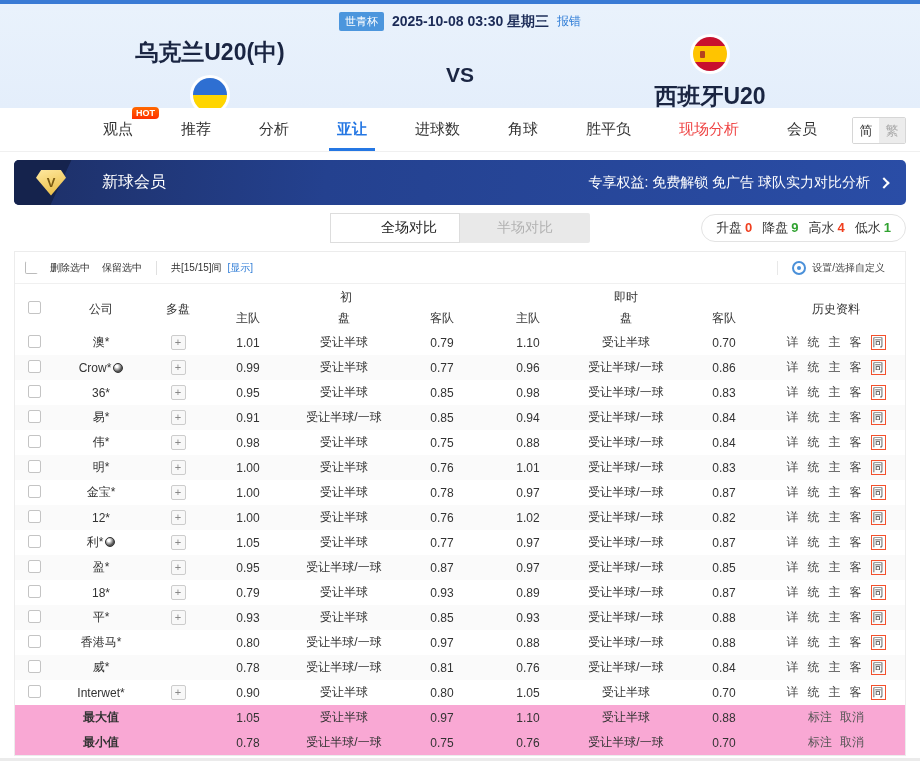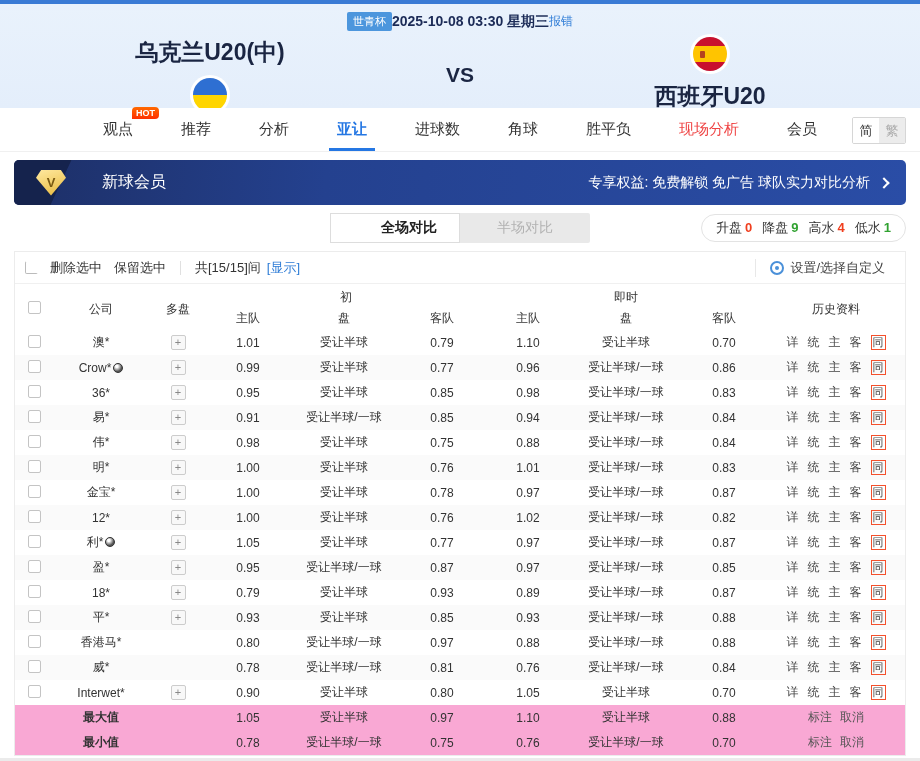--- a/index.html
+++ b/index.html
@@ -2,21 +2,21 @@
 <html><head>
 <meta charset="utf-8">
 <style>
   * { margin:0; padding:0; box-sizing:border-box; }
   html,body { width:920px; height:761px; overflow:hidden; background:#fff;
     font-family:"Liberation Sans","DejaVu Sans",sans-serif; }
   .topbar { height:4px; background:#3a7bd5; }
 
   
   .match-header { height:104px; background:linear-gradient(180deg,#e9f2fc 0%,#e4eefb 100%); position:relative; }
-  .mh-top { display:flex; justify-content:center; align-items:center; padding-top:8px; }
+  .mh-top { display:flex; justify-content:center; align-items:center; gap:8px; padding-top:8px; }
   .league-badge { background:#4c96dd; color:#fff; font-size:11px; padding:2px 6px; border-radius:2px; }
   .mh-date { color:#1b2b57; font-weight:bold; font-size:14px; }
   .mh-report { color:#2e7cd6; font-size:12px; text-decoration:none; }
   .mh-teams { display:flex; justify-content:center; align-items:center; margin-top:6px; }
   .team { display:flex; align-items:center; gap:10px; width:330px;flex-direction:column; }
   .team.home { justify-content:flex-end; }
   .team.away { justify-content:flex-start; }
   .team-name { color:#1a2542; font-weight:bold; font-size:23px; }
   .vs { width:170px; text-align:center; color:#1a2542; font-weight:bold; font-size:21px; }
   .flag { width:34px; height:34px; border-radius:50%; display:inline-block; position:relative;
@@ -56,26 +56,26 @@
   .vip-right { color:#fff; font-size:14px; display:flex; align-items:center; gap:10px; cursor:pointer; }
   .chev { width:8px; height:8px; border-top:2px solid #fff; border-right:2px solid #fff; transform:rotate(45deg); }
 
   
   .filter-row { margin:8px 14px 0; height:30px; position:relative; display:flex; align-items:center;justify-content:flex-end; }
   .filter-pill { border:1px solid #e3e3e3; border-radius:15px; background:#fff; height:28px;
     display:flex; align-items:center; gap:10px; padding:0 14px; font-size:13px; color:#333; }
   .fi-val { font-weight:bold; margin-left:3px; }
   .scope-tabs { position:absolute; left:50%; transform:translateX(-50%); display:flex; background:#e9e9e9; border-radius:2px; }
   .scope-tab { width:130px; height:30px; display:flex; align-items:center; justify-content:center; font-size:14px; cursor:pointer; }
-  .scope-tab.on { background:#fff; color:#222; font-weight:bold; border:1px solid #ddd;padding-left:28px; }
+  .scope-tab.on { background:#fff; color:#222; font-weight:normal; border:1px solid #ddd;padding-left:28px; }
   .scope-tab.off { color:#b2b2b2; }
 
   
   .card { margin:8px 14px 0; border:1px solid #ececec; background:#fff; }
-  .toolbar { height:32px; display:flex; align-items:center; padding:0 10px; font-size:13px; color:#333;
+  .toolbar { height:32px; display:flex; align-items:center; padding:0 10px; font-size:10px; color:#333;
     border-bottom:1px solid #f0f0f0; position:relative; }
   .cb { width:13px; height:13px; border:1px solid #c4c4c4; border-radius:2px; background:#fff; display:inline-block; cursor:pointer; }
   .cb.partial { border-color:#bbb; border-top-color:transparent; border-right-color:transparent; }
   .tb-link { margin-left:12px; cursor:pointer; color:#333; }
   .tb-sep { width:1px; height:14px; background:#e0e0e0; margin:0 14px; }
   .tb-show { color:#2e7cd6; margin-left:6px; cursor:pointer; }
   .tb-right { position:absolute; right:20px; display:flex; align-items:center; gap:6px;
     border-left:1px solid #e8e8e8; padding-left:14px; color:#444; cursor:pointer; }
   .gear { width:14px; height:14px; border-radius:50%; border:2px solid #4a90d9; position:relative; display:inline-block; }
   .gear::after { content:""; position:absolute; left:3px; top:3px; width:4px; height:4px; border-radius:50%; background:#4a90d9; }

